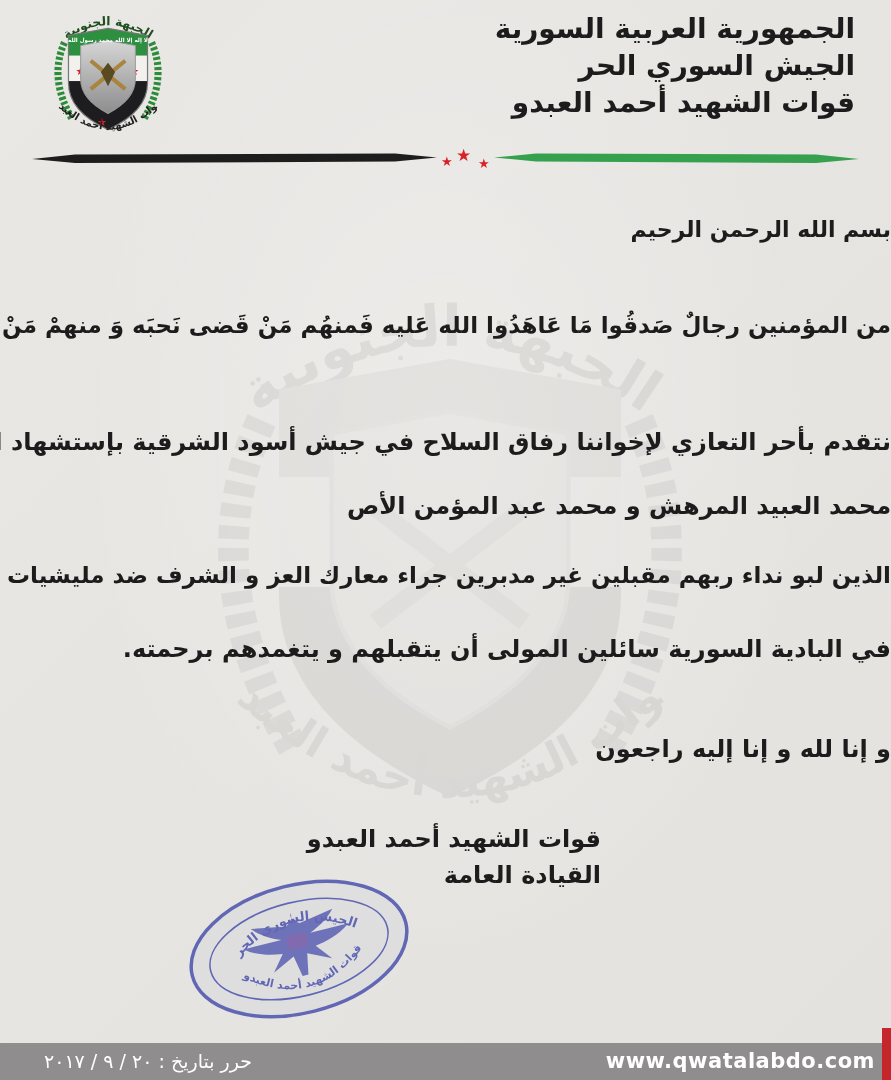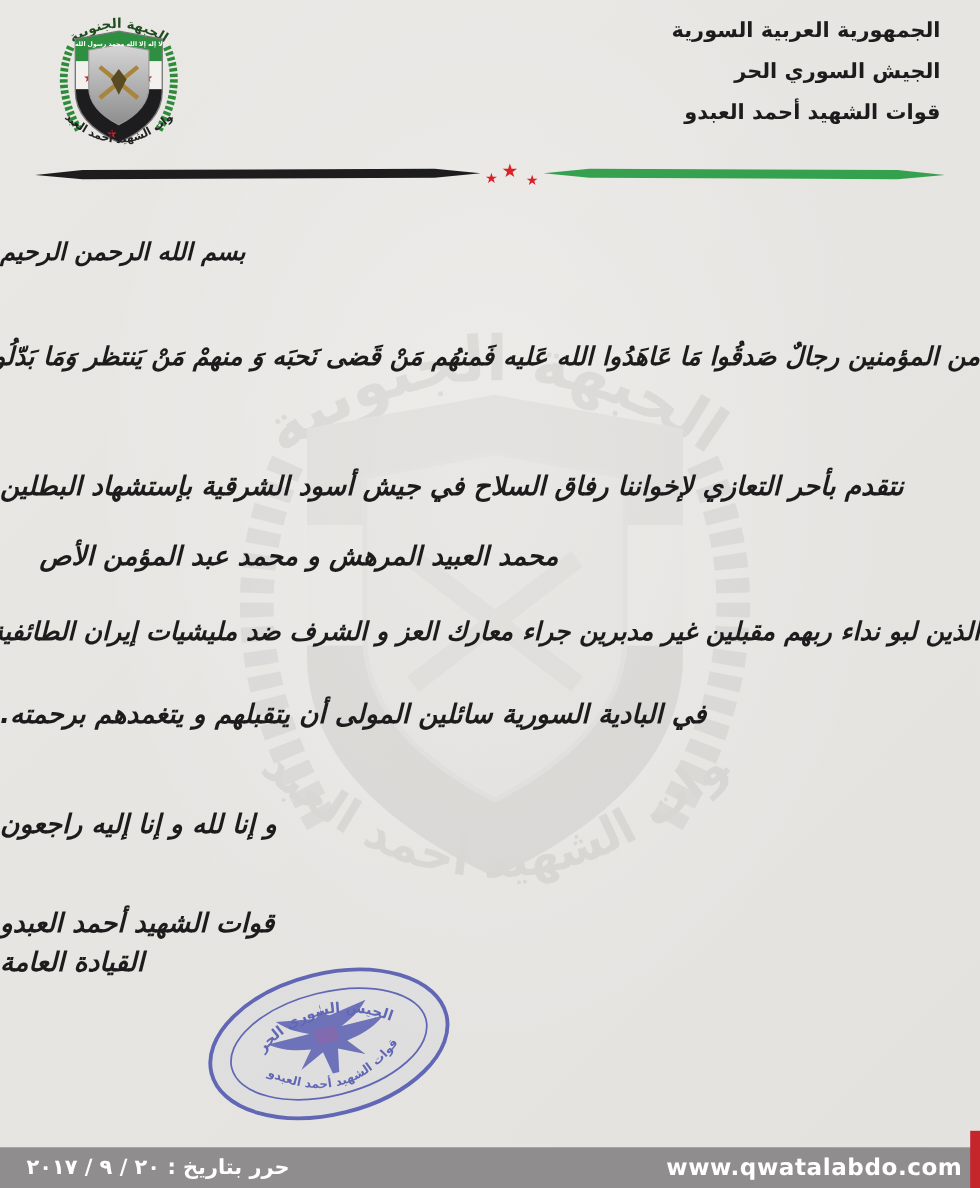--- a/index.html
+++ b/index.html
@@ -5,41 +5,41 @@
   html,body{margin:0;padding:0;background:#555;}
   .page{
     position:relative;width:891px;height:1080px;margin:0 auto;
     background:
       radial-gradient(ellipse at 50% 40%, rgba(255,255,255,.25), rgba(0,0,0,0) 60%),
       linear-gradient(135deg,#eae8e5 0%,#e7e5e2 45%,#e4e2df 100%);
     font-family:"DejaVu Sans",sans-serif;
     overflow:hidden;
   }
   .arab{direction:rtl;unicode-bidi:embed;font-weight:bold;color:#1c1c1c;}
-  .line{position:absolute;left:0;right:0;text-align:left;white-space:nowrap;font-style:italic;}
+  .line{position:absolute;left:0;right:0;text-align:right;white-space:nowrap;}
   .org-block{
     position:absolute;top:10px;right:36px;text-align:right;
-    font-size:19px;line-height:37px;
+    font-size:28px;line-height:37px;
   }
   .emblem{position:absolute;left:38px;top:0;width:140px;height:152px;}
   .watermark{
     position:absolute;left:165px;top:235px;width:570px;height:660px;
     opacity:.07;filter:grayscale(1);pointer-events:none;
   }
   .divider{position:absolute;left:30px;top:144px;width:831px;height:30px;}
   .stamp{
     position:absolute;left:183px;top:876px;width:232px;height:146px;
     transform:rotate(-14deg);opacity:.85;
   }
   .footer-bar{
     position:absolute;left:0;right:0;bottom:0;height:37px;background:#8f8d8d;
   }
   .footer-date{
-    position:absolute;left:24px;bottom:0;height:37px;line-height:37px;
-    color:#fff;font-size:19px;font-weight:bold;direction:rtl;text-align:center;
+    position:absolute;left:44px;bottom:0;height:37px;line-height:37px;
+    color:#fff;font-size:19px;font-weight:normal;direction:rtl;text-align:center;
   }
   .footer-site{
     position:absolute;right:16px;bottom:0;height:37px;line-height:37px;
     color:#fff;font-size:21px;font-weight:bold;letter-spacing:.5px;
   }
   .footer-accent{
     position:absolute;right:0;bottom:0;width:9px;height:52px;background:#c4262c;
   }
   .fs22{font-size:22px;} .fs23{font-size:23px;} .fs24{font-size:24px;}
 </style>

